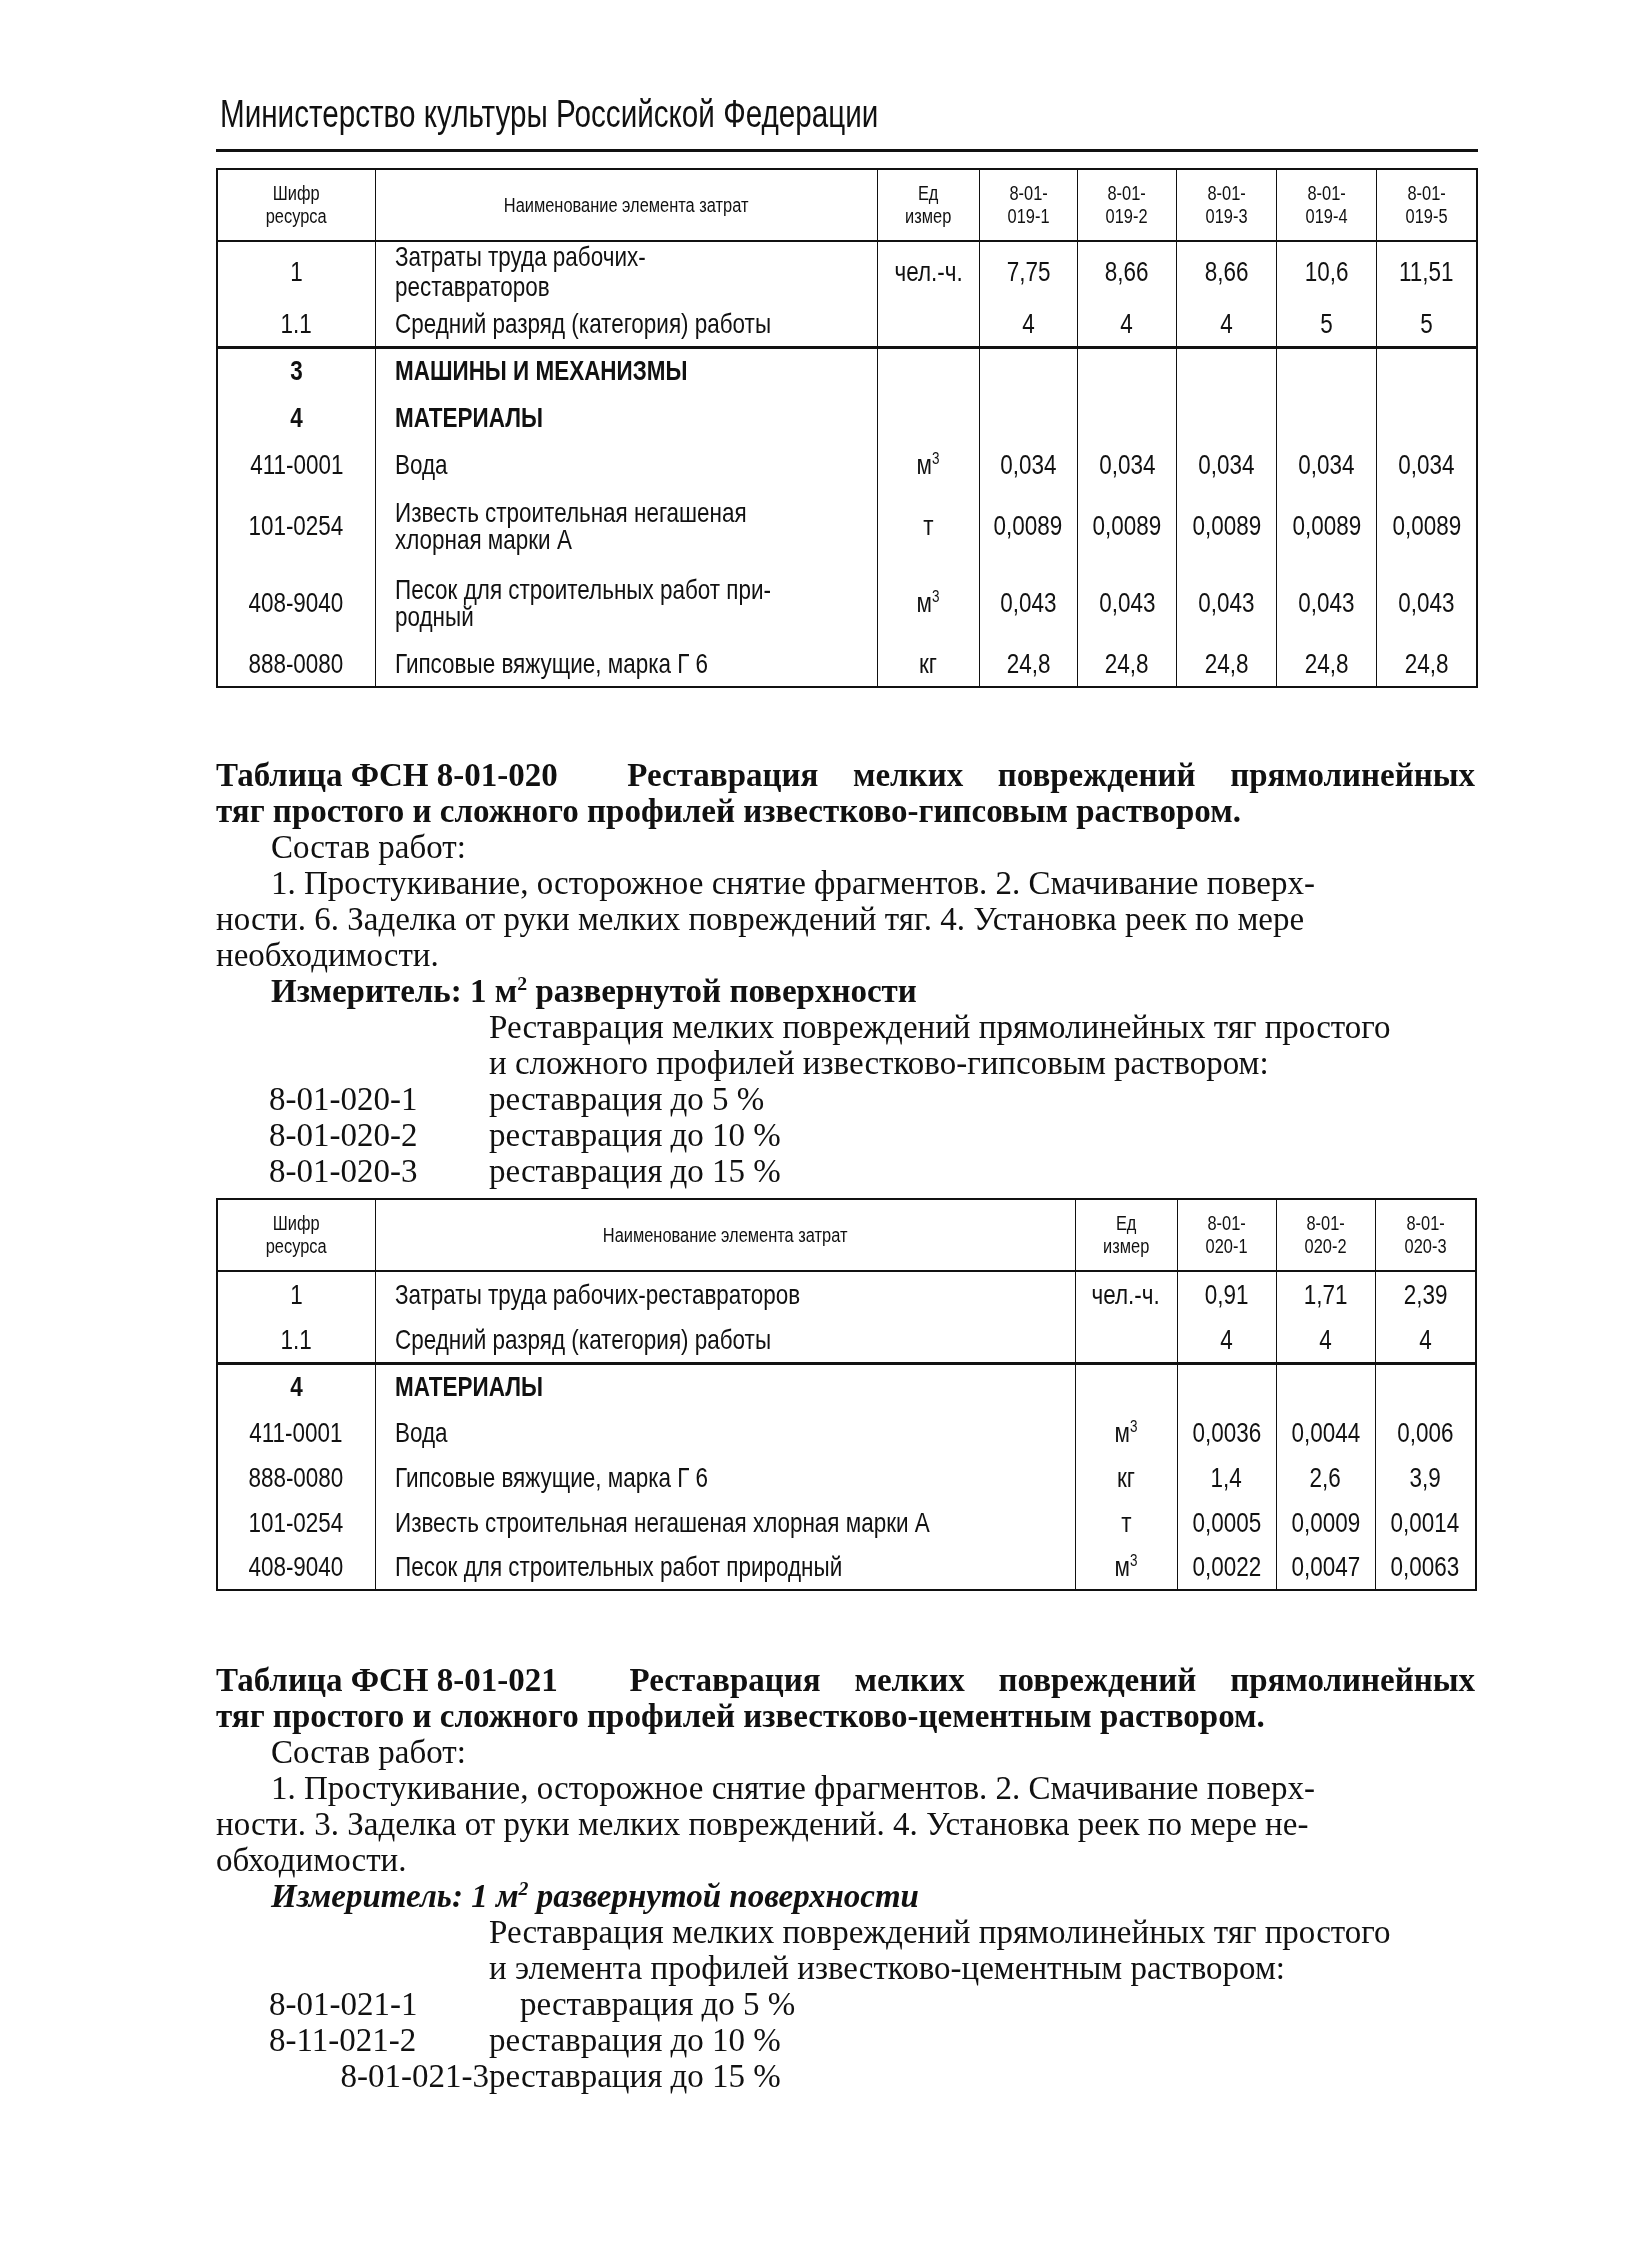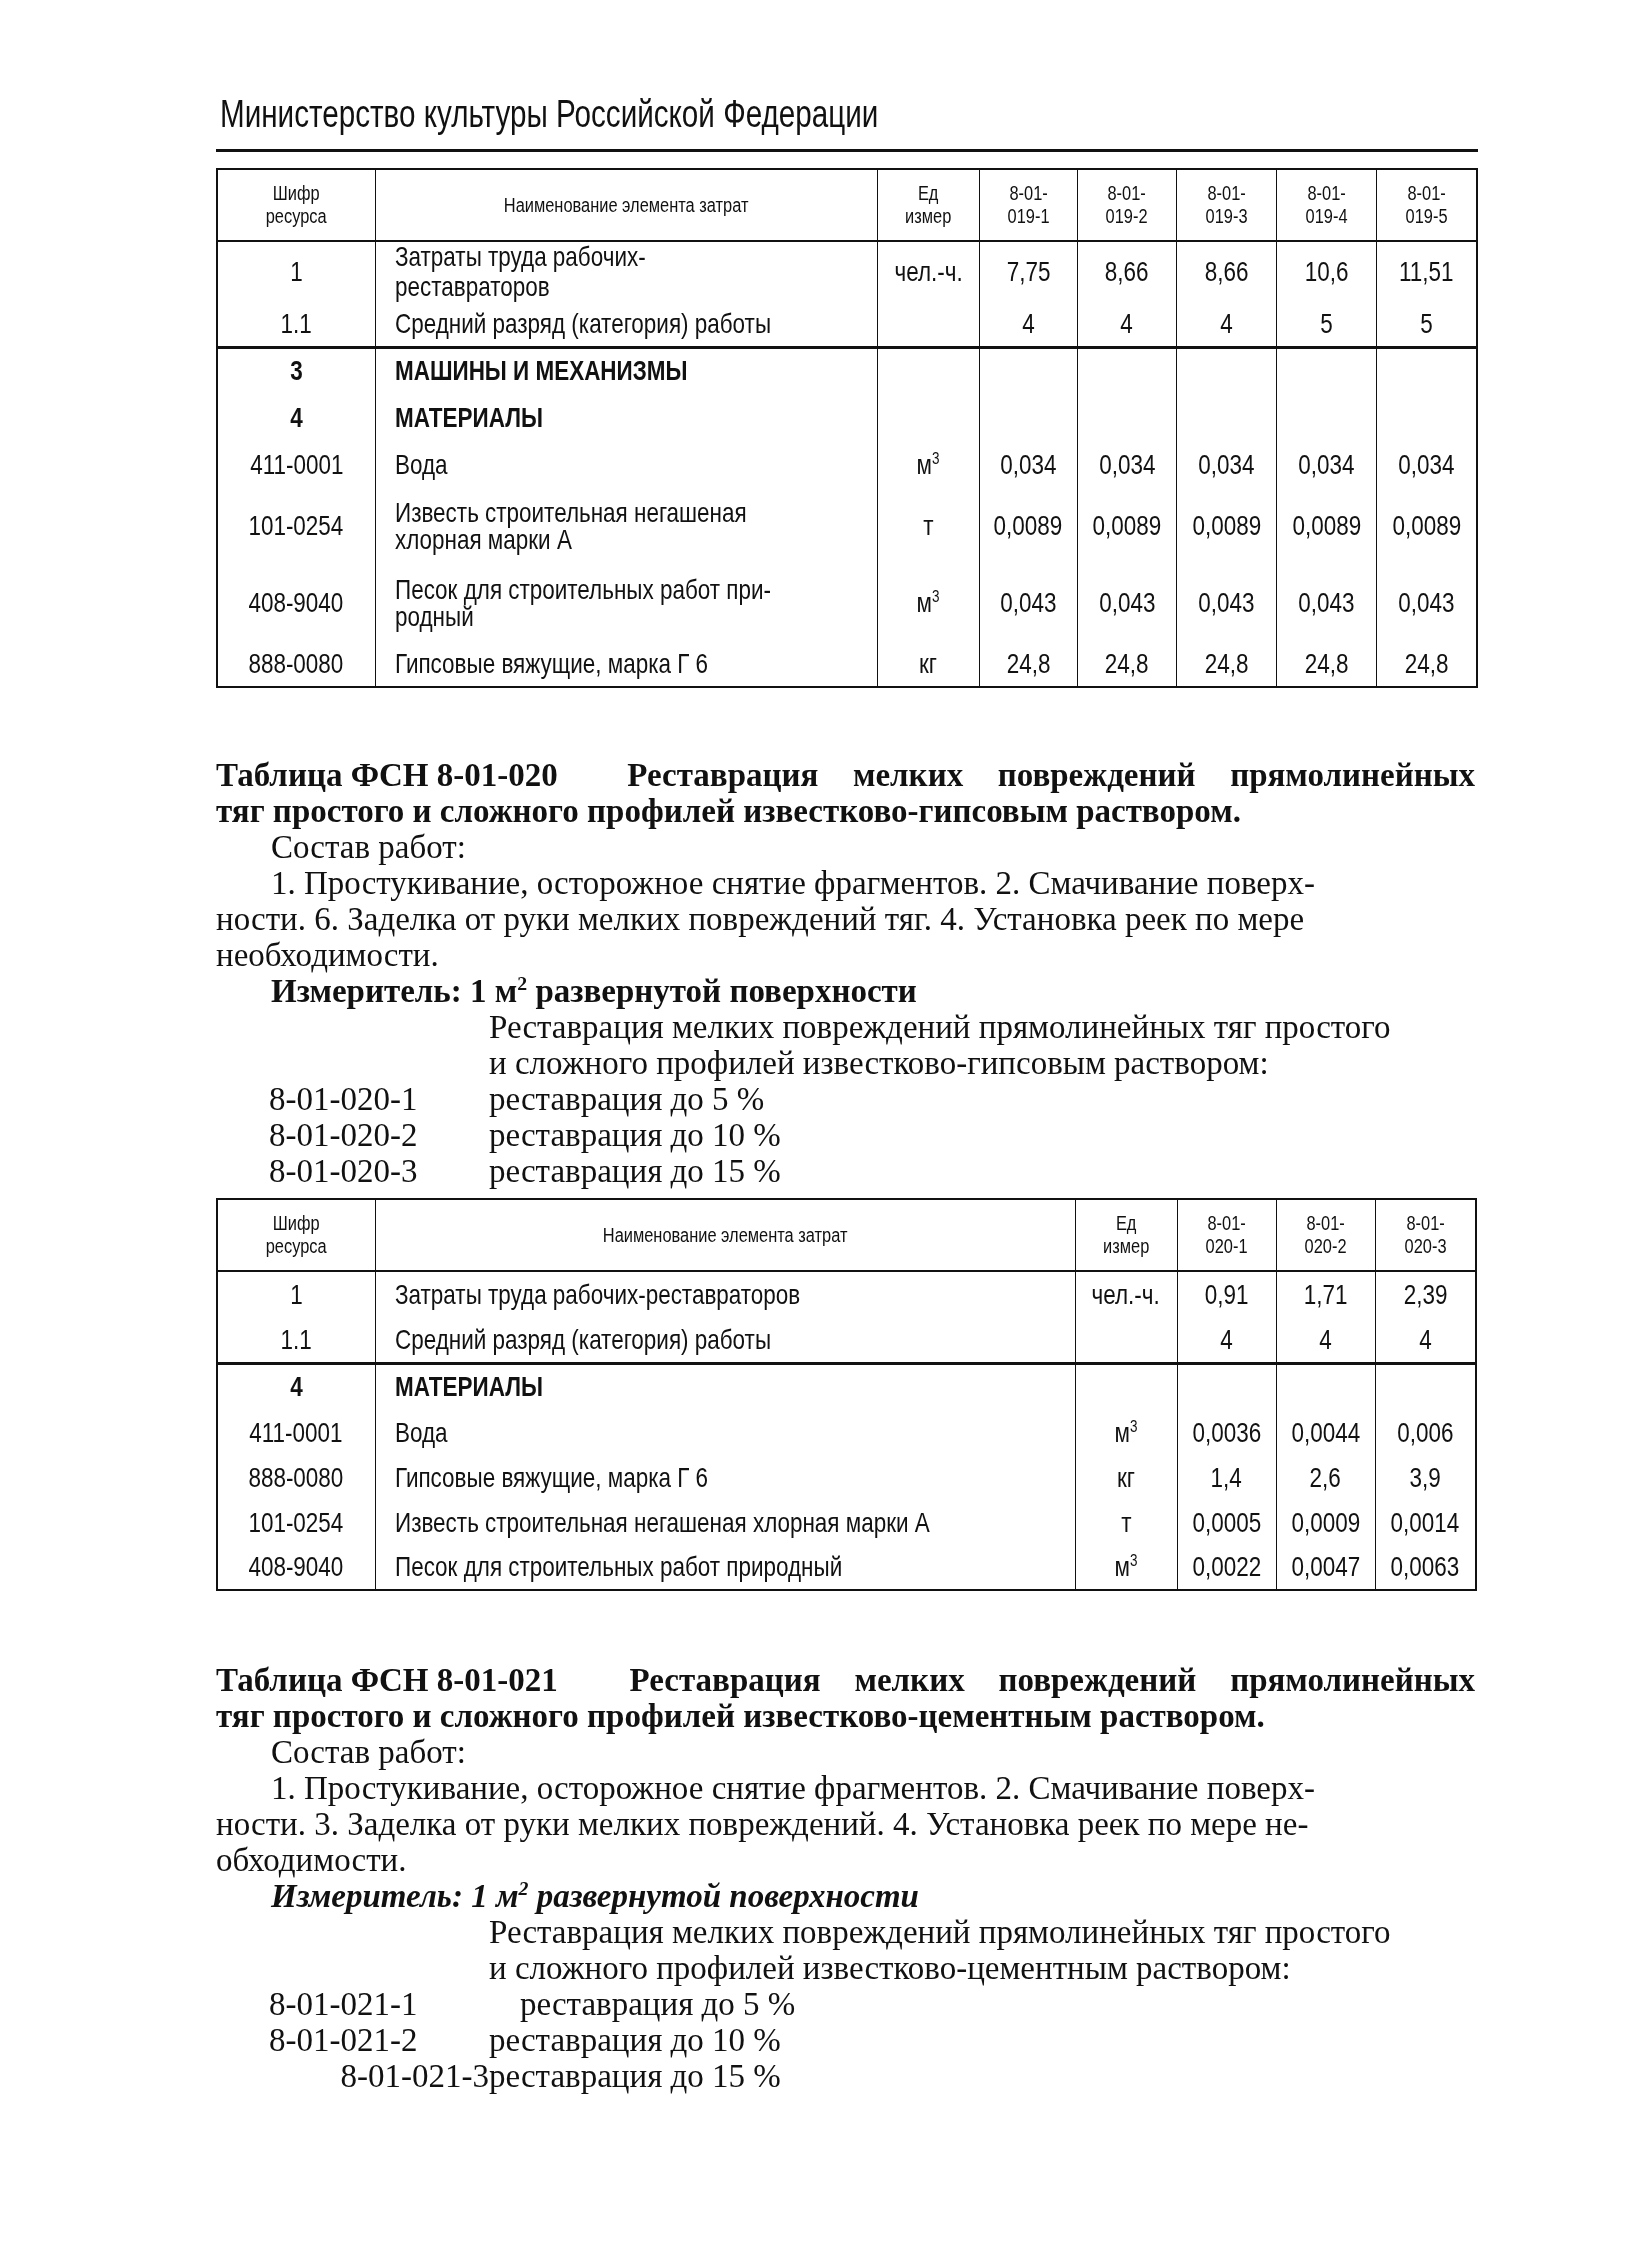--- a/index.html
+++ b/index.html
@@ -263,27 +263,27 @@
     <span>повреждений</span>
     <span>прямолинейных</span>
   </div>
   <div class="heading-line">тяг простого и сложного профилей известково-цементным раствором.</div>
   <div style="padding-left:55px;">Состав работ:</div>
   <div style="padding-left:55px;">1. Простукивание, осторожное снятие фрагментов. 2. Смачивание поверх-</div>
   <div>ности. 3. Заделка от руки мелких повреждений. 4. Установка реек по мере не-</div>
   <div>обходимости.</div>
   <div class="heading-line" style="padding-left:55px; font-style:italic;"><span>Измеритель: 1 м</span><sup>2</sup><span> развернутой поверхности</span></div>
   <div style="padding-left:273px;">Реставрация мелких повреждений прямолинейных тяг простого</div>
-  <div style="padding-left:273px;">и сложного профилей известково-цементным раствором:</div>
+  <div style="padding-left:273px;">и элемента профилей известково-цементным раствором:</div>
   <div style="display:flex;gap:31px;">
       <span style="width:273px; padding-left:53px; box-sizing:border-box;">8-01-021-1</span>
       <span>реставрация до 5 %</span>
     </div>
   <div style="display:flex;">
-      <span style="width:273px; padding-left:53px; box-sizing:border-box;">8-01-021-2</span>
+      <span style="width:273px; padding-left:53px; box-sizing:border-box;">8-11-021-2</span>
       <span>реставрация до 10 %</span>
     </div>
   <div style="display:flex;">
       <span style="width:273px; padding-left:53px; box-sizing:border-box;text-align:right;">8-01-021-3</span>
       <span>реставрация до 15 %</span>
     </div>
 </div>
 
 
 </body></html>

